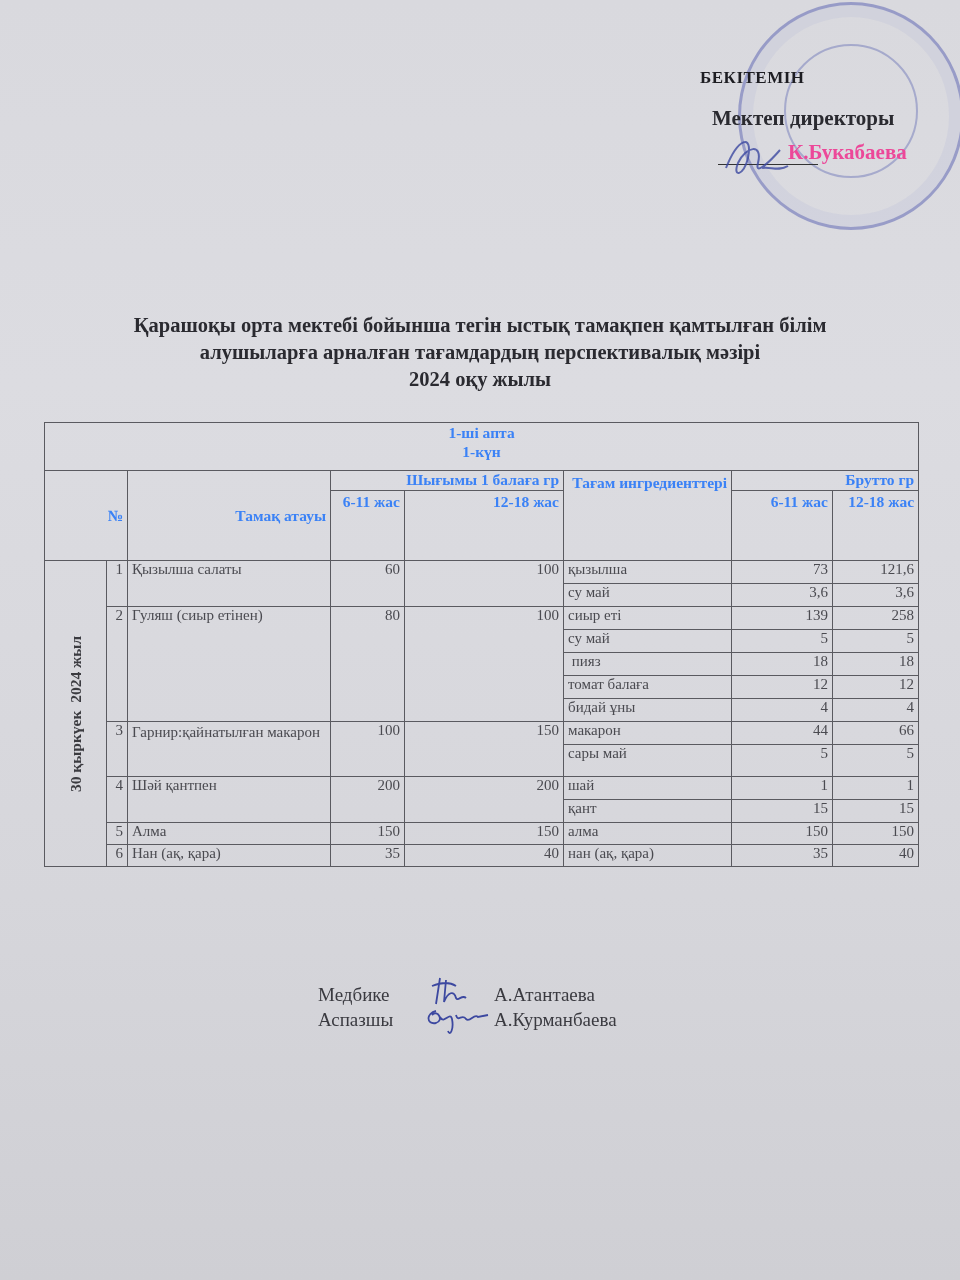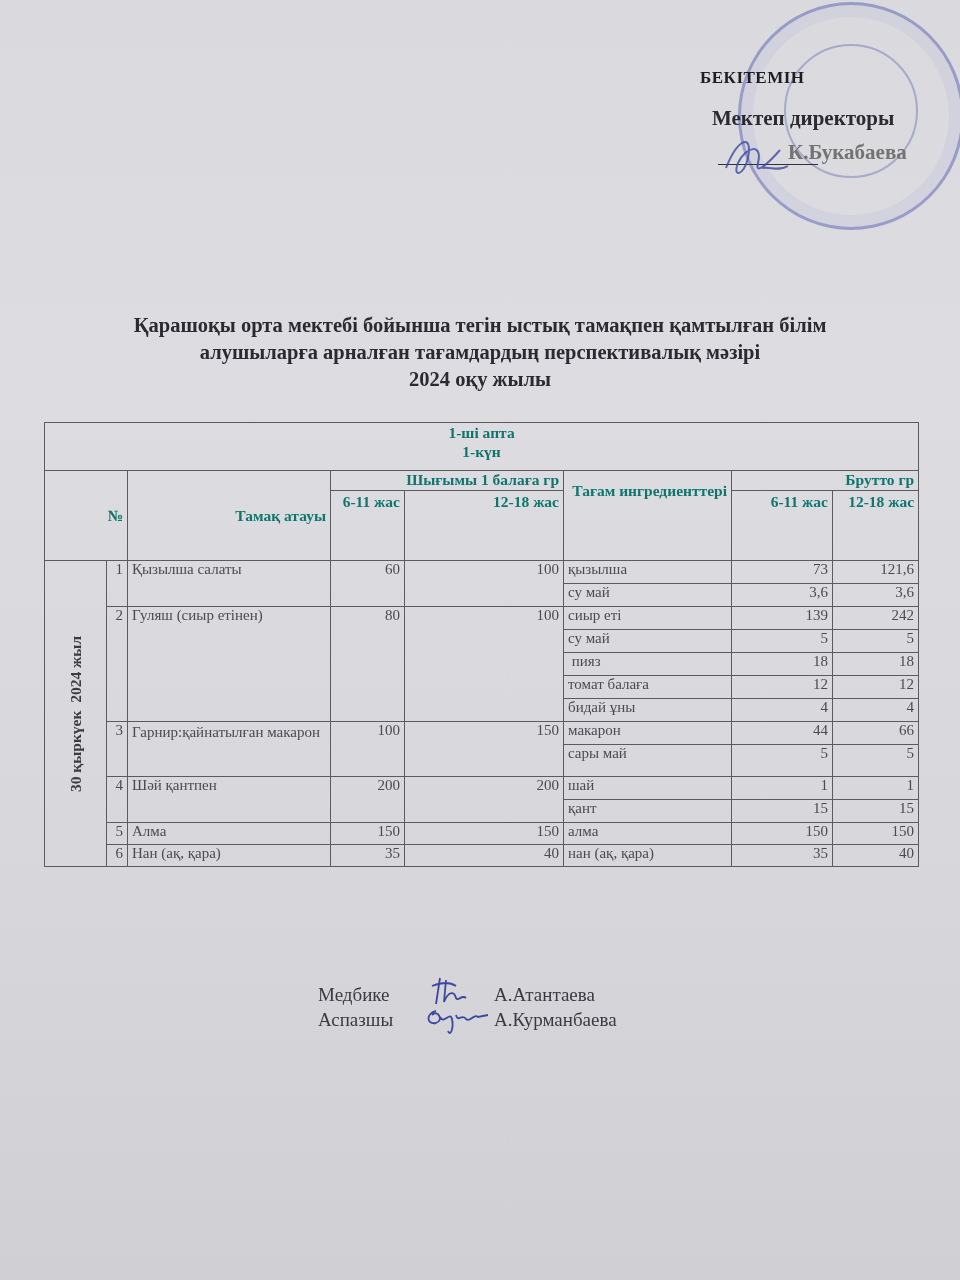--- a/index.html
+++ b/index.html
@@ -9,21 +9,21 @@
     font-family: "Liberation Serif", "DejaVu Serif", serif;
     color: #2a2a2e;
     position: relative;
   }
   .approval {
     position: absolute; left: 690px; top: 68px; width: 270px;
     font-family: "Liberation Serif", serif;
   }
   .approval .title { position: absolute; left: 10px; top: 0; font-size: 17px; font-weight: bold; color: #1d1d22; letter-spacing: 0.5px; }
   .approval .role { position: absolute; left: 22px; top: 38px; font-size: 21px; font-weight: bold; color: #2a2a30; white-space: nowrap; }
-  .approval .name { position: absolute; left: 98px; top: 72px; font-size: 21px; font-weight: bold; color: #737373; white-space: nowrap; }
+  .approval .name { position: absolute; left: 98px; top: 72px; font-size: 21px; font-weight: bold; color: #ec4899; white-space: nowrap; }
   .approval .sign-line { position: absolute; left: 28px; top: 96px; width: 100px; border-top: 1.5px solid #333; }
   .stamp {
     position: absolute; left: 738px; top: 2px; width: 220px; height: 222px;
     border-radius: 50%; border: 3px solid rgba(70,80,170,0.45);
     box-shadow: inset 0 0 0 12px rgba(120,130,200,0.08), inset 0 0 0 26px rgba(70,80,170,0.0);
   }
   .stamp-inner {
     position: absolute; left: 784px; top: 44px; width: 130px; height: 130px;
     border-radius: 50%; border: 2px solid rgba(70,80,170,0.35);
   }
@@ -34,21 +34,21 @@
   }
   table.menu {
     position: absolute; left: 44px; top: 422px; width: 874px;
     border-collapse: collapse; table-layout: fixed;
     font-family: "Liberation Serif", serif; font-size: 15px; color: #4a4a50;
     background: transparent;
   }
   table.menu td, table.menu th {
     border: 1px solid #5a5a60; padding: 0 4px; vertical-align: top; font-weight: normal;
   }
-  table.menu th { font-weight: bold; color: #0f766e; font-size: 15.5px; }
+  table.menu th { font-weight: bold; color: #3b82f6; font-size: 15.5px; }
   .c { text-align: right; }
   .l { text-align: left; }
   .hdr-week { height: 46px; text-align: center; line-height: 19px; padding-top: 2px; }
   .vert-cell { position: relative; padding: 0 !important; }
   .vert-text {
     position: absolute; left: 50%; top: 50%;
     transform: translate(-50%, -50%) rotate(-90deg);
     white-space: pre; font-weight: bold; font-size: 15.5px; color: #3b3b40;
   }
   .sigs { position: absolute; left: 318px; top: 982px; font-size: 19px; line-height: 25px; color: #3a3a40; }
@@ -93,21 +93,21 @@
       <tr style="height:48px">
     <th colspan="8" class="hdr-week">
       <div>1-ші апта</div>
       <div>1-күн</div>
     </th>
   </tr>
   <tr style="height:20px">
     <th colspan="2" rowspan="2" class="c" style="vertical-align:middle">№</th>
     <th rowspan="2" class="c" style="vertical-align:middle">Тамақ атауы</th>
     <th colspan="2" class="c">Шығымы 1 балаға гр</th>
-    <th rowspan="2" class="c" style="padding-top:11px">Тағам ингредиенттері</th>
+    <th rowspan="2" class="c" style="padding-top:3px">Тағам ингредиенттері</th>
     <th colspan="2" class="c">Брутто гр</th>
   </tr>
   <tr style="height:70px">
     <th class="c" style="line-height:22px">6-11 жас</th>
     <th class="c" style="line-height:22px">12-18 жас</th>
     <th class="c" style="line-height:22px">6-11 жас</th>
     <th class="c" style="line-height:22px">12-18 жас</th>
   </tr>
 
   <tr style="height:23px">
@@ -128,21 +128,21 @@
     <td class="c">3,6</td>
   </tr>
 
   <tr style="height:23px">
     <td rowspan="5" class="c">2</td>
     <td rowspan="5" class="l">Гуляш (сиыр етінен)</td>
     <td rowspan="5" class="c">80</td>
     <td rowspan="5" class="c">100</td>
     <td class="l">сиыр еті</td>
     <td class="c">139</td>
-    <td class="c">242</td>
+    <td class="c">258</td>
   </tr>
   <tr style="height:23px">
     <td class="l">су май</td>
     <td class="c">5</td>
     <td class="c">5</td>
   </tr>
   <tr style="height:23px">
     <td class="l" style="white-space:pre"> пияз</td>
     <td class="c">18</td>
     <td class="c">18</td>

